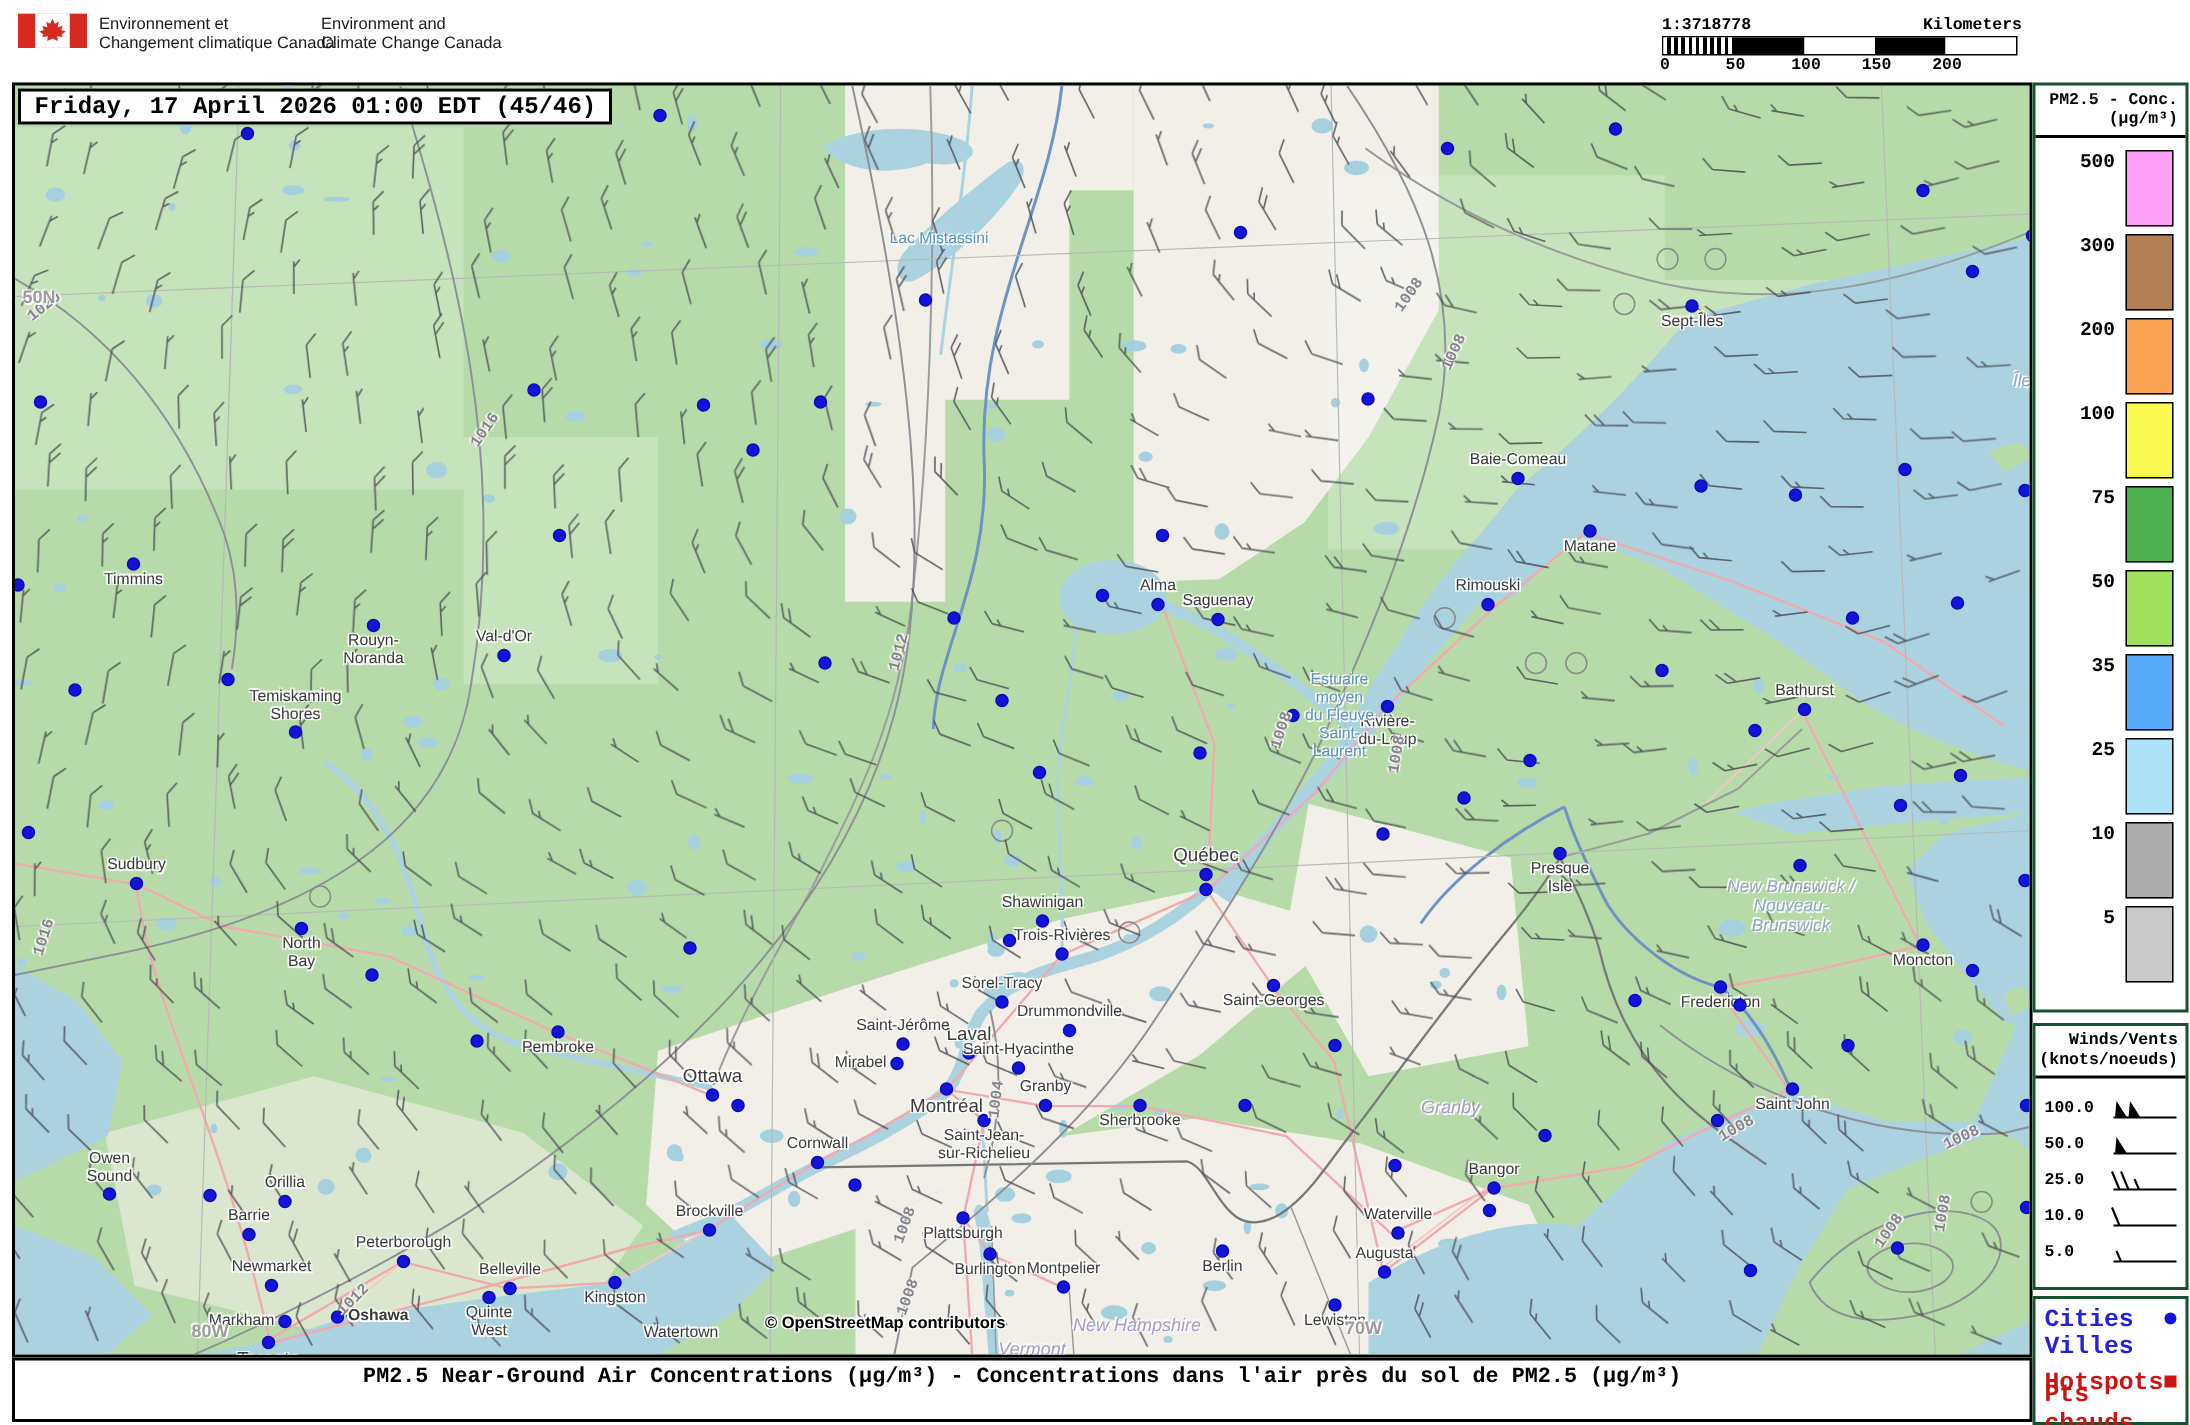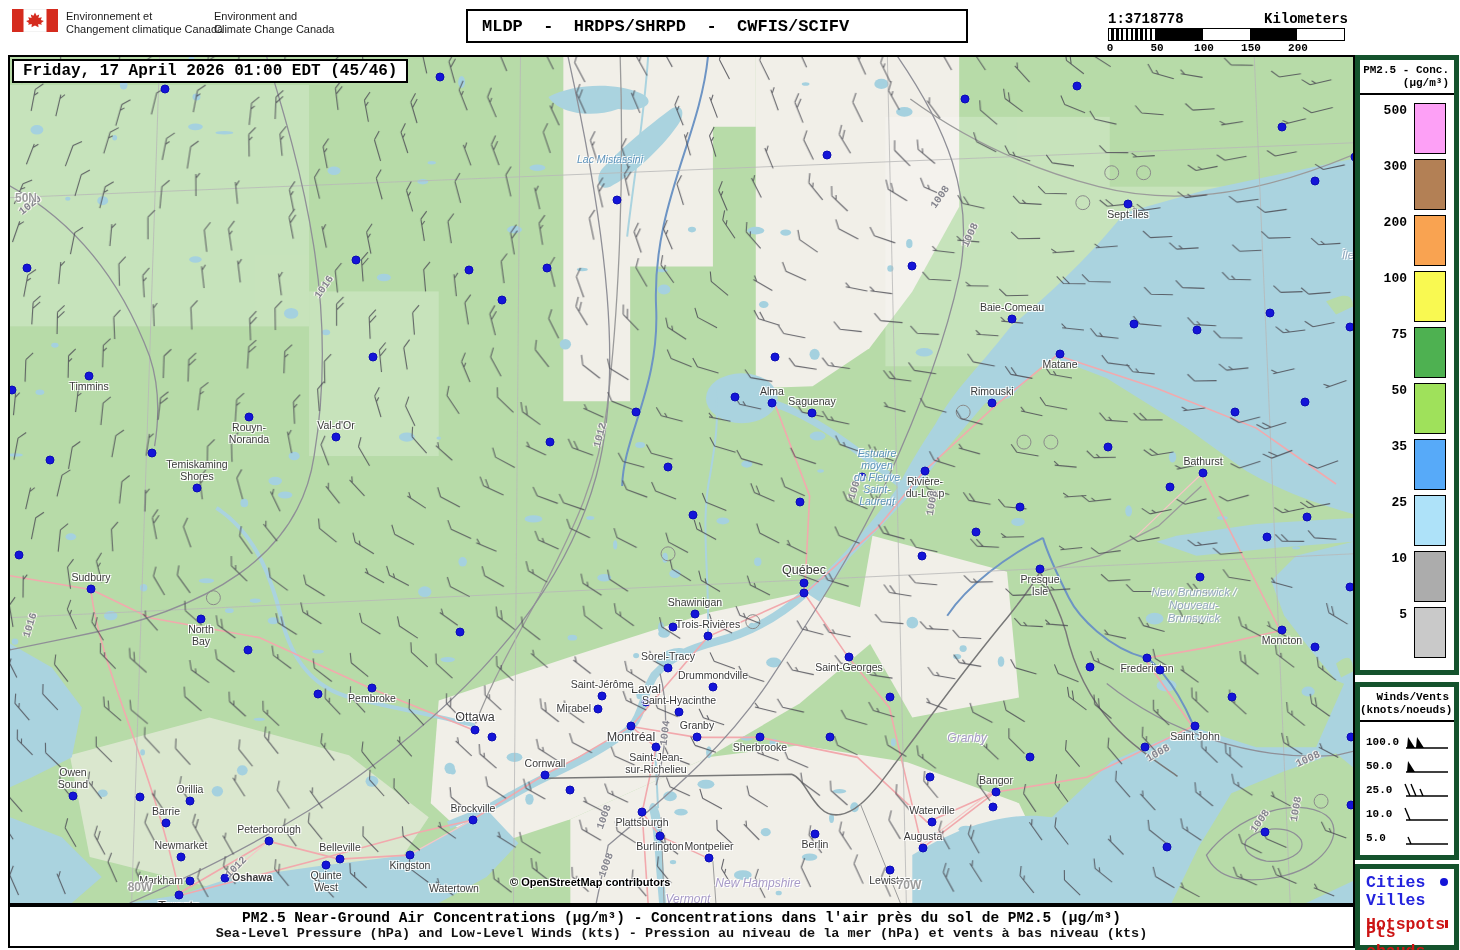--- a/index.html
+++ b/index.html
@@ -8,21 +8,21 @@
   #header{position:absolute;left:0;top:0;width:1460px;height:55px;background:#fff;}
   #flag{position:absolute;left:12px;top:9px;}
   .agency{position:absolute;top:10px;font-size:11px;line-height:13px;color:#1a1a1a;}
   #agency-fr{left:66px;}
   #agency-en{left:214px;}
   #title-box{position:absolute;left:466px;top:9px;width:502px;height:34px;border:2px solid #000;
              background:#fff;font-family:"Liberation Mono",monospace;font-weight:bold;font-size:17px;
              line-height:32px;padding-left:14px;white-space:pre;box-sizing:border-box;}
   #scale{position:absolute;left:1108px;top:11px;width:240px;}
   #scale .top{display:flex;justify-content:space-between;font-family:"Liberation Mono",monospace;
-              font-weight:bold;font-size:14px;}
+              font-weight:bold;font-size:11px;}
   #scale .bar{margin-top:1px;height:11px;border:1px solid #000;display:flex;box-sizing:content-box;width:235px;}
   #scale .seg{height:100%;}
   #scale .hatch{width:47px;background:repeating-linear-gradient(90deg,#fff 0 2.4px,#000 2.4px 4.8px);}
   #scale .b{width:47px;background:#000;}
   #scale .w{width:47px;background:#fff;}
   #scale .ticks{position:relative;height:13px;font-family:"Liberation Mono",monospace;font-weight:bold;font-size:11px;}
   #scale .ticks span{position:absolute;top:1px;transform:translateX(-50%);}
   
   #map-frame{position:absolute;left:8px;top:55px;width:1347px;height:850px;border:2px solid #000;
              box-sizing:border-box;overflow:hidden;background:#b7dba8;}
@@ -34,26 +34,26 @@
           text-shadow:0 0 2px #fff,1px 1px 0 #fff,-1px -1px 0 #fff,1px -1px 0 #fff,-1px 1px 0 #fff;}
   .dot{position:absolute;width:7px;height:7px;border-radius:50%;background:#1414d8;border:1px solid #0b0bb4;
        transform:translate(-50%,-50%);}
   .clab{position:absolute;font-size:10.5px;line-height:11.5px;color:#3a3a3a;text-align:center;white-space:nowrap;
         text-shadow:0 0 2px #fff,1px 1px 0 #fff,-1px -1px 0 #fff,1px -1px 0 #fff,-1px 1px 0 #fff;}
   .clab.big{font-size:12.5px;line-height:13px;}
   .iso{position:absolute;font-family:"Liberation Mono",monospace;font-weight:bold;font-size:10.5px;color:#84848e;
        white-space:nowrap;text-shadow:0 0 2px #f4f2ec,1px 1px 0 #f4f2ec,-1px -1px 0 #f4f2ec;}
   .geo{position:absolute;text-align:center;white-space:nowrap;transform:translate(-50%,-50%);
        text-shadow:0 0 2px #fff,1px 1px 0 #fff,-1px -1px 0 #fff;}
-  .geo.water{font-style:italic;font-size:10.5px;color:#5d93bb;}
+  .geo.water{font-size:10.5px;color:#5d93bb;margin-left:16px;}
   .geo.region{font-style:italic;font-size:11.5px;color:#93a7bd;line-height:13px;}
   .geo.state{font-style:italic;font-size:12px;color:#a79ac8;}
   .geo.grat{font-size:12px;font-weight:bold;color:#9c9c9c;}
   
-  .rbox{position:absolute;left:1355px;width:104px;background:#fff;border:5px solid #14532d;box-sizing:border-box;}
+  .rbox{position:absolute;left:1355px;width:104px;background:#fff;border:2px solid #14532d;box-sizing:border-box;}
   #pm25-box{top:55px;height:620px;}
   #winds-box{top:682px;height:178px;}
   #markers-box{top:864px;height:86px;padding:4px 6px;}
   .leghead{font-family:"Liberation Mono",monospace;font-weight:bold;font-size:11px;text-align:right;
            padding:4px 5px 0 0;line-height:13px;}
   .legrule{border-top:2px solid #000;margin-top:3px;}
   #pm25-items{padding-top:8px;}
   .lrow{display:flex;align-items:flex-start;justify-content:flex-end;margin-bottom:5px;padding-right:8px;}
   .lval{font-family:"Liberation Mono",monospace;font-weight:bold;font-size:13px;margin-right:7px;margin-bottom:-3px;}
   .lsw{width:30px;height:49px;border:1px solid #000;display:inline-block;}
@@ -82,21 +82,20 @@
     <rect width="11.5" height="23" fill="#d52b1e"></rect>
     <rect x="34.5" width="11.5" height="23" fill="#d52b1e"></rect>
     <polygon fill="#d52b1e" points="23,3.5 24.6,6.8 27.2,5.5 26.4,9.1 29.8,8.3 28.8,11 31.9,12 29.1,13.9 29.9,15.7 26.2,15.1 26.5,18.3 23,16.6 19.5,18.3 19.8,15.1 16.1,15.7 16.9,13.9 14.1,12 17.2,11 16.2,8.3 19.6,9.1 18.8,5.5 21.4,6.8"></polygon>
   </svg>
   <div class="agency" id="agency-fr">
     <span>Environnement et</span><br><span>Changement climatique Canada</span>
   </div>
   <div class="agency" id="agency-en">
     <span>Environment and</span><br><span>Climate Change Canada</span>
   </div>
-  <div id="title-box"><span>MLDP  -  HRDPS/SHRPD  -  CWFIS/SCIFV</span></div>
   <div id="scale">
     <div class="top">
       <span>1:3718778</span>
       <span>Kilometers</span>
     </div>
     <div class="bar">
       <div class="seg hatch"></div>
       <div class="seg b"></div>
       <div class="seg w"></div>
       <div class="seg b"></div>
@@ -2515,14 +2514,13 @@
     <span>Hotspots</span>
     <span id="hot-sq" style="background: rgb(204, 20, 20);"></span>
   </div>
   <div class="mline hot">
     <span>Pts chauds</span>
   </div>
 </div>
 
 <div id="caption">
   <div id="cap1">PM2.5 Near-Ground Air Concentrations (µg/m³) - Concentrations dans l'air près du sol de PM2.5 (µg/m³)</div>
-  <div id="cap2">Sea-Level Pressure (hPa) and Low-Level Winds (kts) - Pression au niveau de la mer (hPa) et vents à bas niveau (kts)</div>
 </div>
 
 </body></html>

